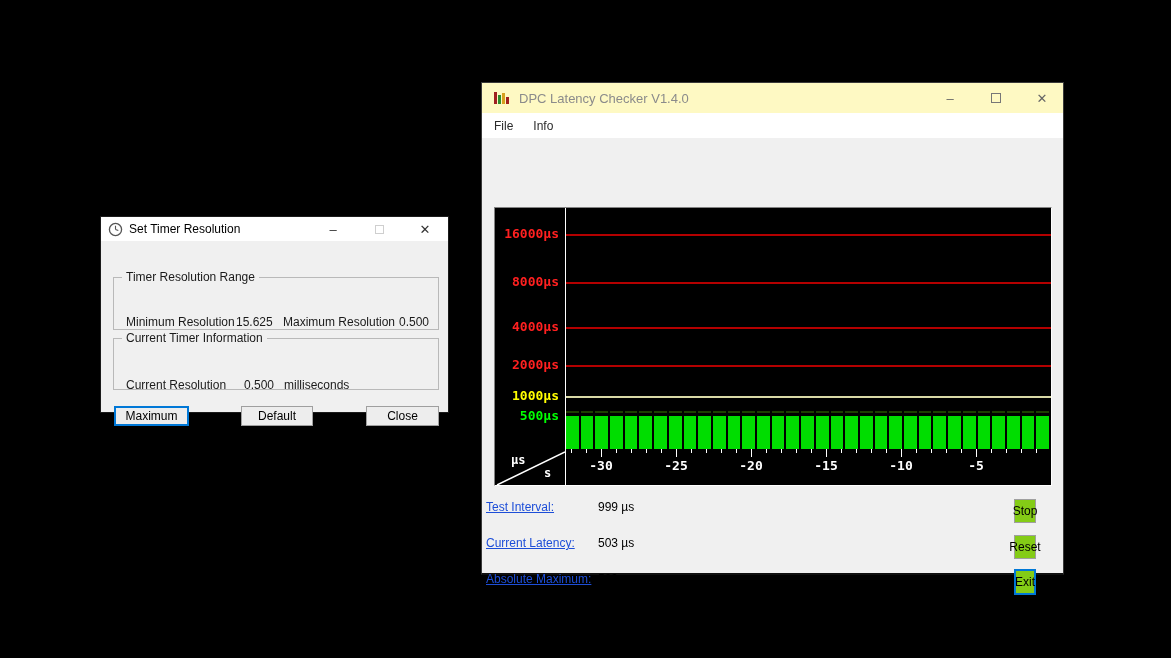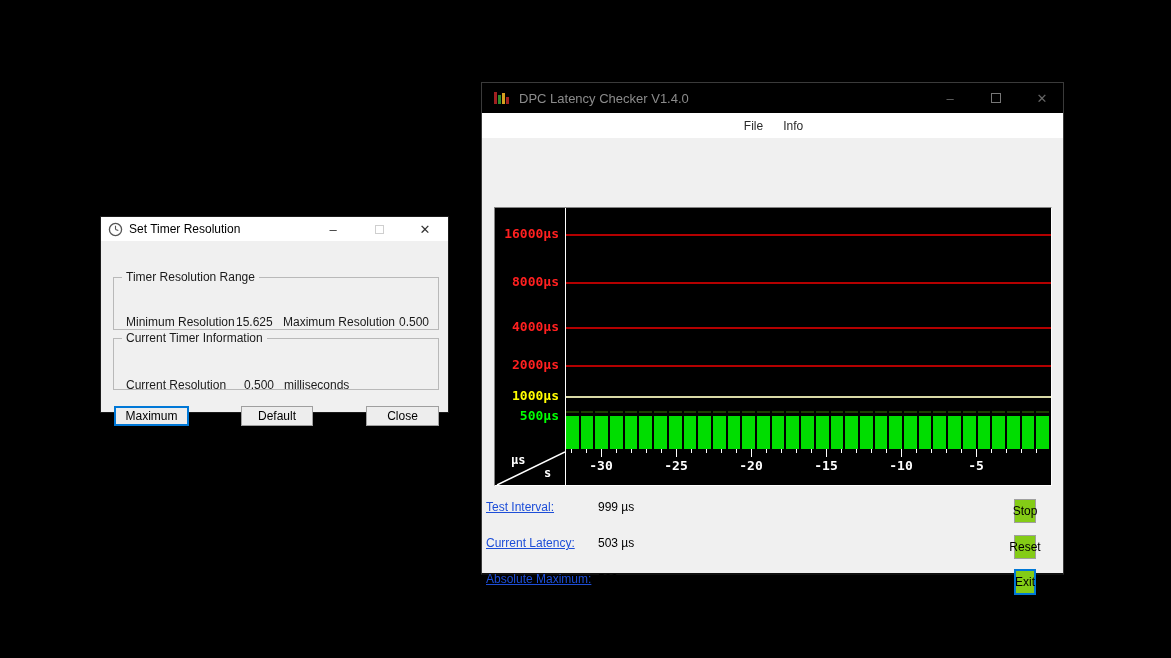--- a/index.html
+++ b/index.html
@@ -29,29 +29,29 @@
   #g2 { left:12px; top:97px; width:326px; height:52px; }
   .winbtn { position:absolute; background:#ededed; border:1px solid #9f9f9f;
             font-size:12px; color:#000; display:flex; align-items:center;
             justify-content:center; font-family:"Liberation Sans",sans-serif; }
   .winbtn.focused { border:2px solid #0078d7; }
 
   
   #dpc-win { left:481px; top:82px; width:583px; height:493px;
              border:1px solid #3a3a3a; border-bottom:2px solid #101010; }
   #dpc-win .titlebar { position:absolute; left:0; top:0; right:0; height:30px;
-             background:#000000; display:flex; align-items:center; }
+             background:#fef9c3; display:flex; align-items:center; }
   #dpc-win .titlebar .ticon { margin-left:11px; width:17px; height:16px; }
   #dpc-win .titlebar .ttext { margin-left:9px; font-size:13px; color:#8b8b8b; }
   #dpc-win .ctrl-min { left:452px; top:3px; }
   #dpc-win .ctrl-max { left:498px; top:3px; }
   #dpc-win .ctrl-close { left:544px; top:3px; }
   #dpc-win .ctrl { color:#666; }
   .menubar { position:absolute; left:0; top:30px; right:0; height:25px;
-             background:#fff; display:flex; align-items:center;justify-content:center; }
+             background:#fff; display:flex; align-items:center; }
   .menuitem { padding:0 10px; font-size:12px; color:#2b2b2b; height:100%;
               display:flex; align-items:center; }
   .menuitem:first-child { margin-left:2px; }
 
   
   #chart { position:absolute; left:12px; top:69px; width:558px; height:279px;
            background:#000; border-top:1px solid #828282; border-left:1px solid #828282;
            border-right:1px solid #fff; border-bottom:1px solid #fff; }
   #chart .yaxisline { position:absolute; left:70px; top:0; width:1px; height:277px;
            background:#fff; }

